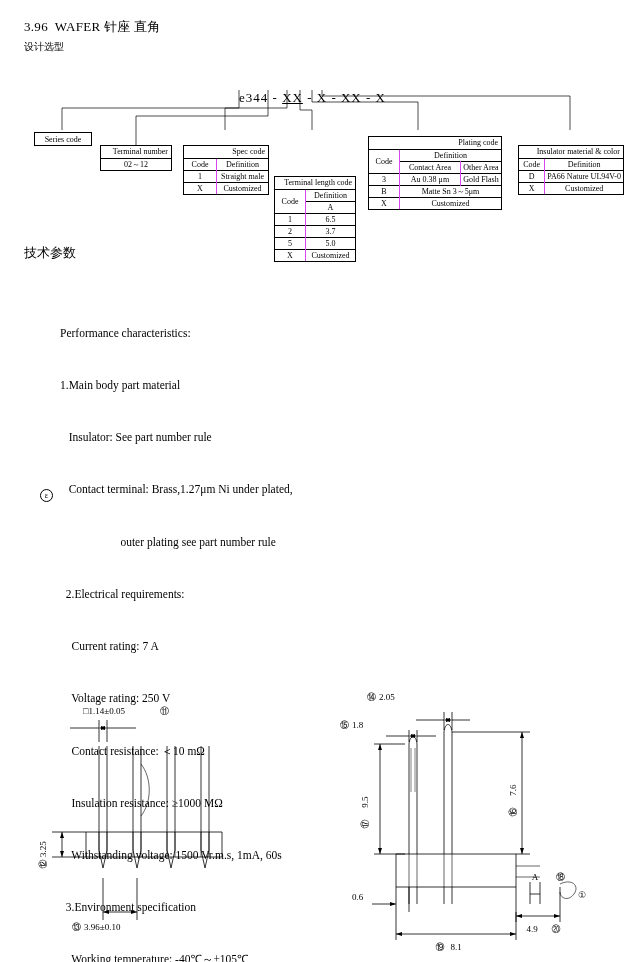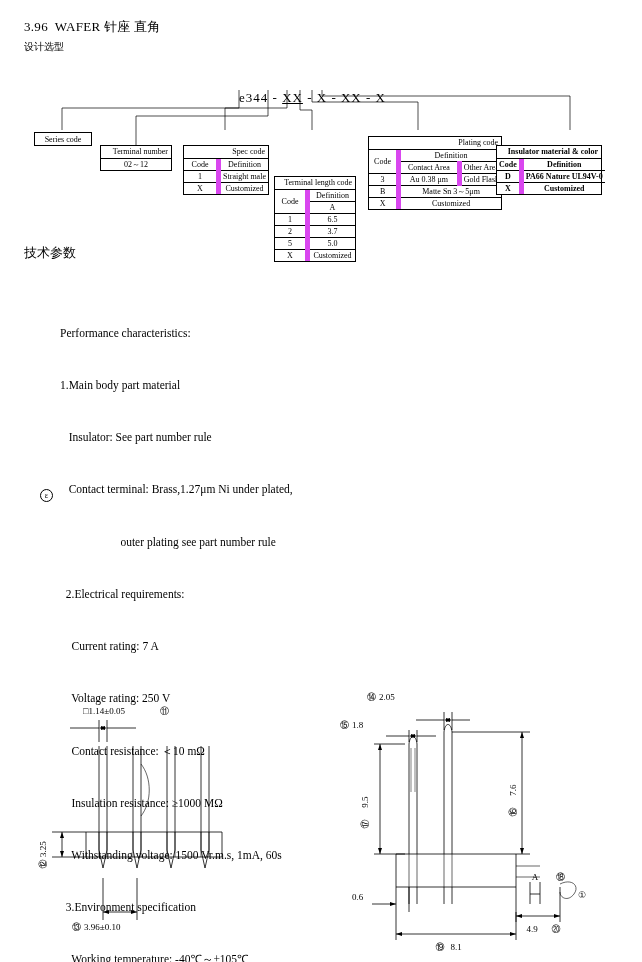--- a/index.html
+++ b/index.html
@@ -78,21 +78,21 @@
     white-space: nowrap;
     font-size: 8px;
   }
   .codebox table {
     border-collapse: collapse;
     width: 100%;
     font-size: 8px;
   }
   .codebox td {
     border-top: 1px solid #000;
-    border-right: 5px solid #d946ef;
+    border-right: 1px solid #d946ef;
     text-align: center;
     padding: 0px 2px;
     white-space: nowrap;
     height: 11px;
   }
   .codebox td:last-child { border-right: none; }
   .codebox tr:first-child td { border-top: none; }
   .codebox .nolines td { border: none; }
 
   .simplebox {
@@ -257,21 +257,21 @@
         <td colspan="2">Matte Sn 3～5μm</td>
       </tr>
       <tr>
         <td>X</td>
         <td colspan="2">Customized</td>
       </tr>
     </tbody>
       </table>
   </div>
 
-  <div class="codebox" style="left:496px; top:133px; width:106px;font-weight:bold;">
+  <div class="codebox" style="left:518px; top:133px; width:106px;">
     <div class="hdr">Insulator material &amp; color</div>
     <table>
         <tbody>
       <tr>
         <td style="width:26px">Code</td>
         <td>Definition</td>
       </tr>
       <tr>
         <td>D</td>
         <td>PA66 Nature UL94V-0</td>

